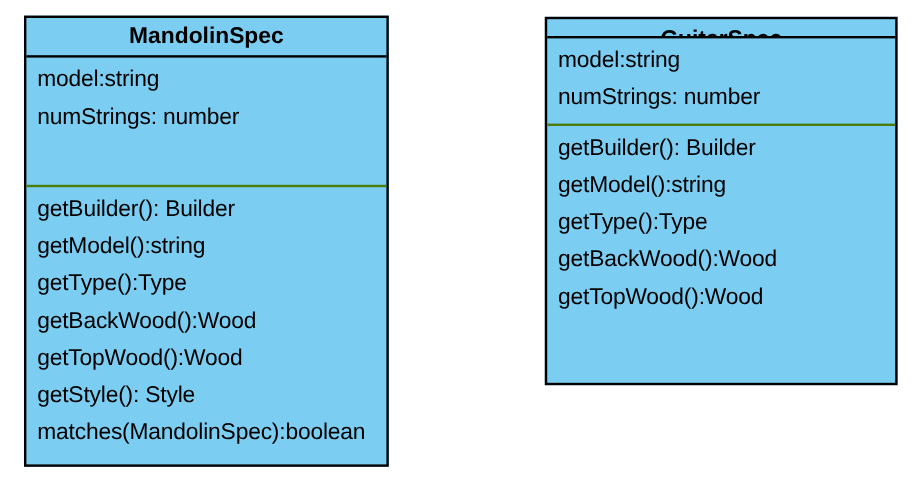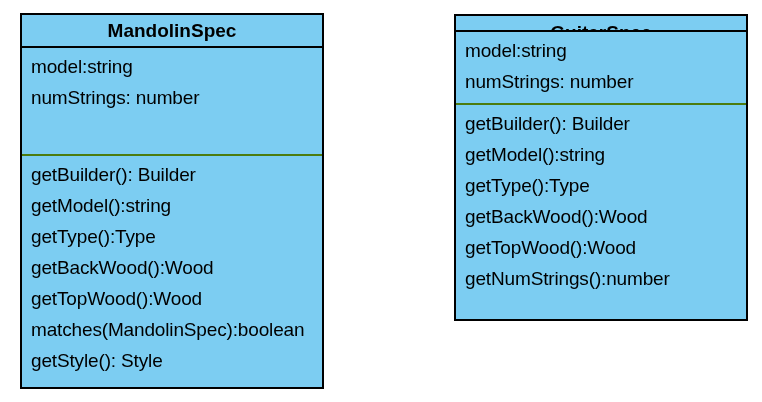--- a/index.html
+++ b/index.html
@@ -111,34 +111,33 @@
     <div class="uml-compartment attributes">
       <div class="uml-member">model:string</div>
       <div class="uml-member">numStrings: number</div>
     </div>
     <div class="uml-compartment operations divided">
       <div class="uml-member">getBuilder(): Builder</div>
       <div class="uml-member">getModel():string</div>
       <div class="uml-member">getType():Type</div>
       <div class="uml-member">getBackWood():Wood</div>
       <div class="uml-member">getTopWood():Wood</div>
+      <div class="uml-member">getStyle(): Style</div>
       <div class="uml-member">matches(MandolinSpec):boolean</div>
-      <div class="uml-member">getStyle(): Style</div>
     </div>
   </div>
 
   <div class="uml-class" id="class-guitarspec">
     <div class="uml-header">GuitarSpec</div>
     <div class="uml-compartment attributes">
       <div class="uml-member">model:string</div>
       <div class="uml-member">numStrings: number</div>
     </div>
     <div class="uml-compartment operations divided">
       <div class="uml-member">getBuilder(): Builder</div>
       <div class="uml-member">getModel():string</div>
       <div class="uml-member">getType():Type</div>
       <div class="uml-member">getBackWood():Wood</div>
       <div class="uml-member">getTopWood():Wood</div>
-      <div class="uml-member">getNumStrings():number</div>
     </div>
   </div>
 
 </div>
 
 </body></html>

